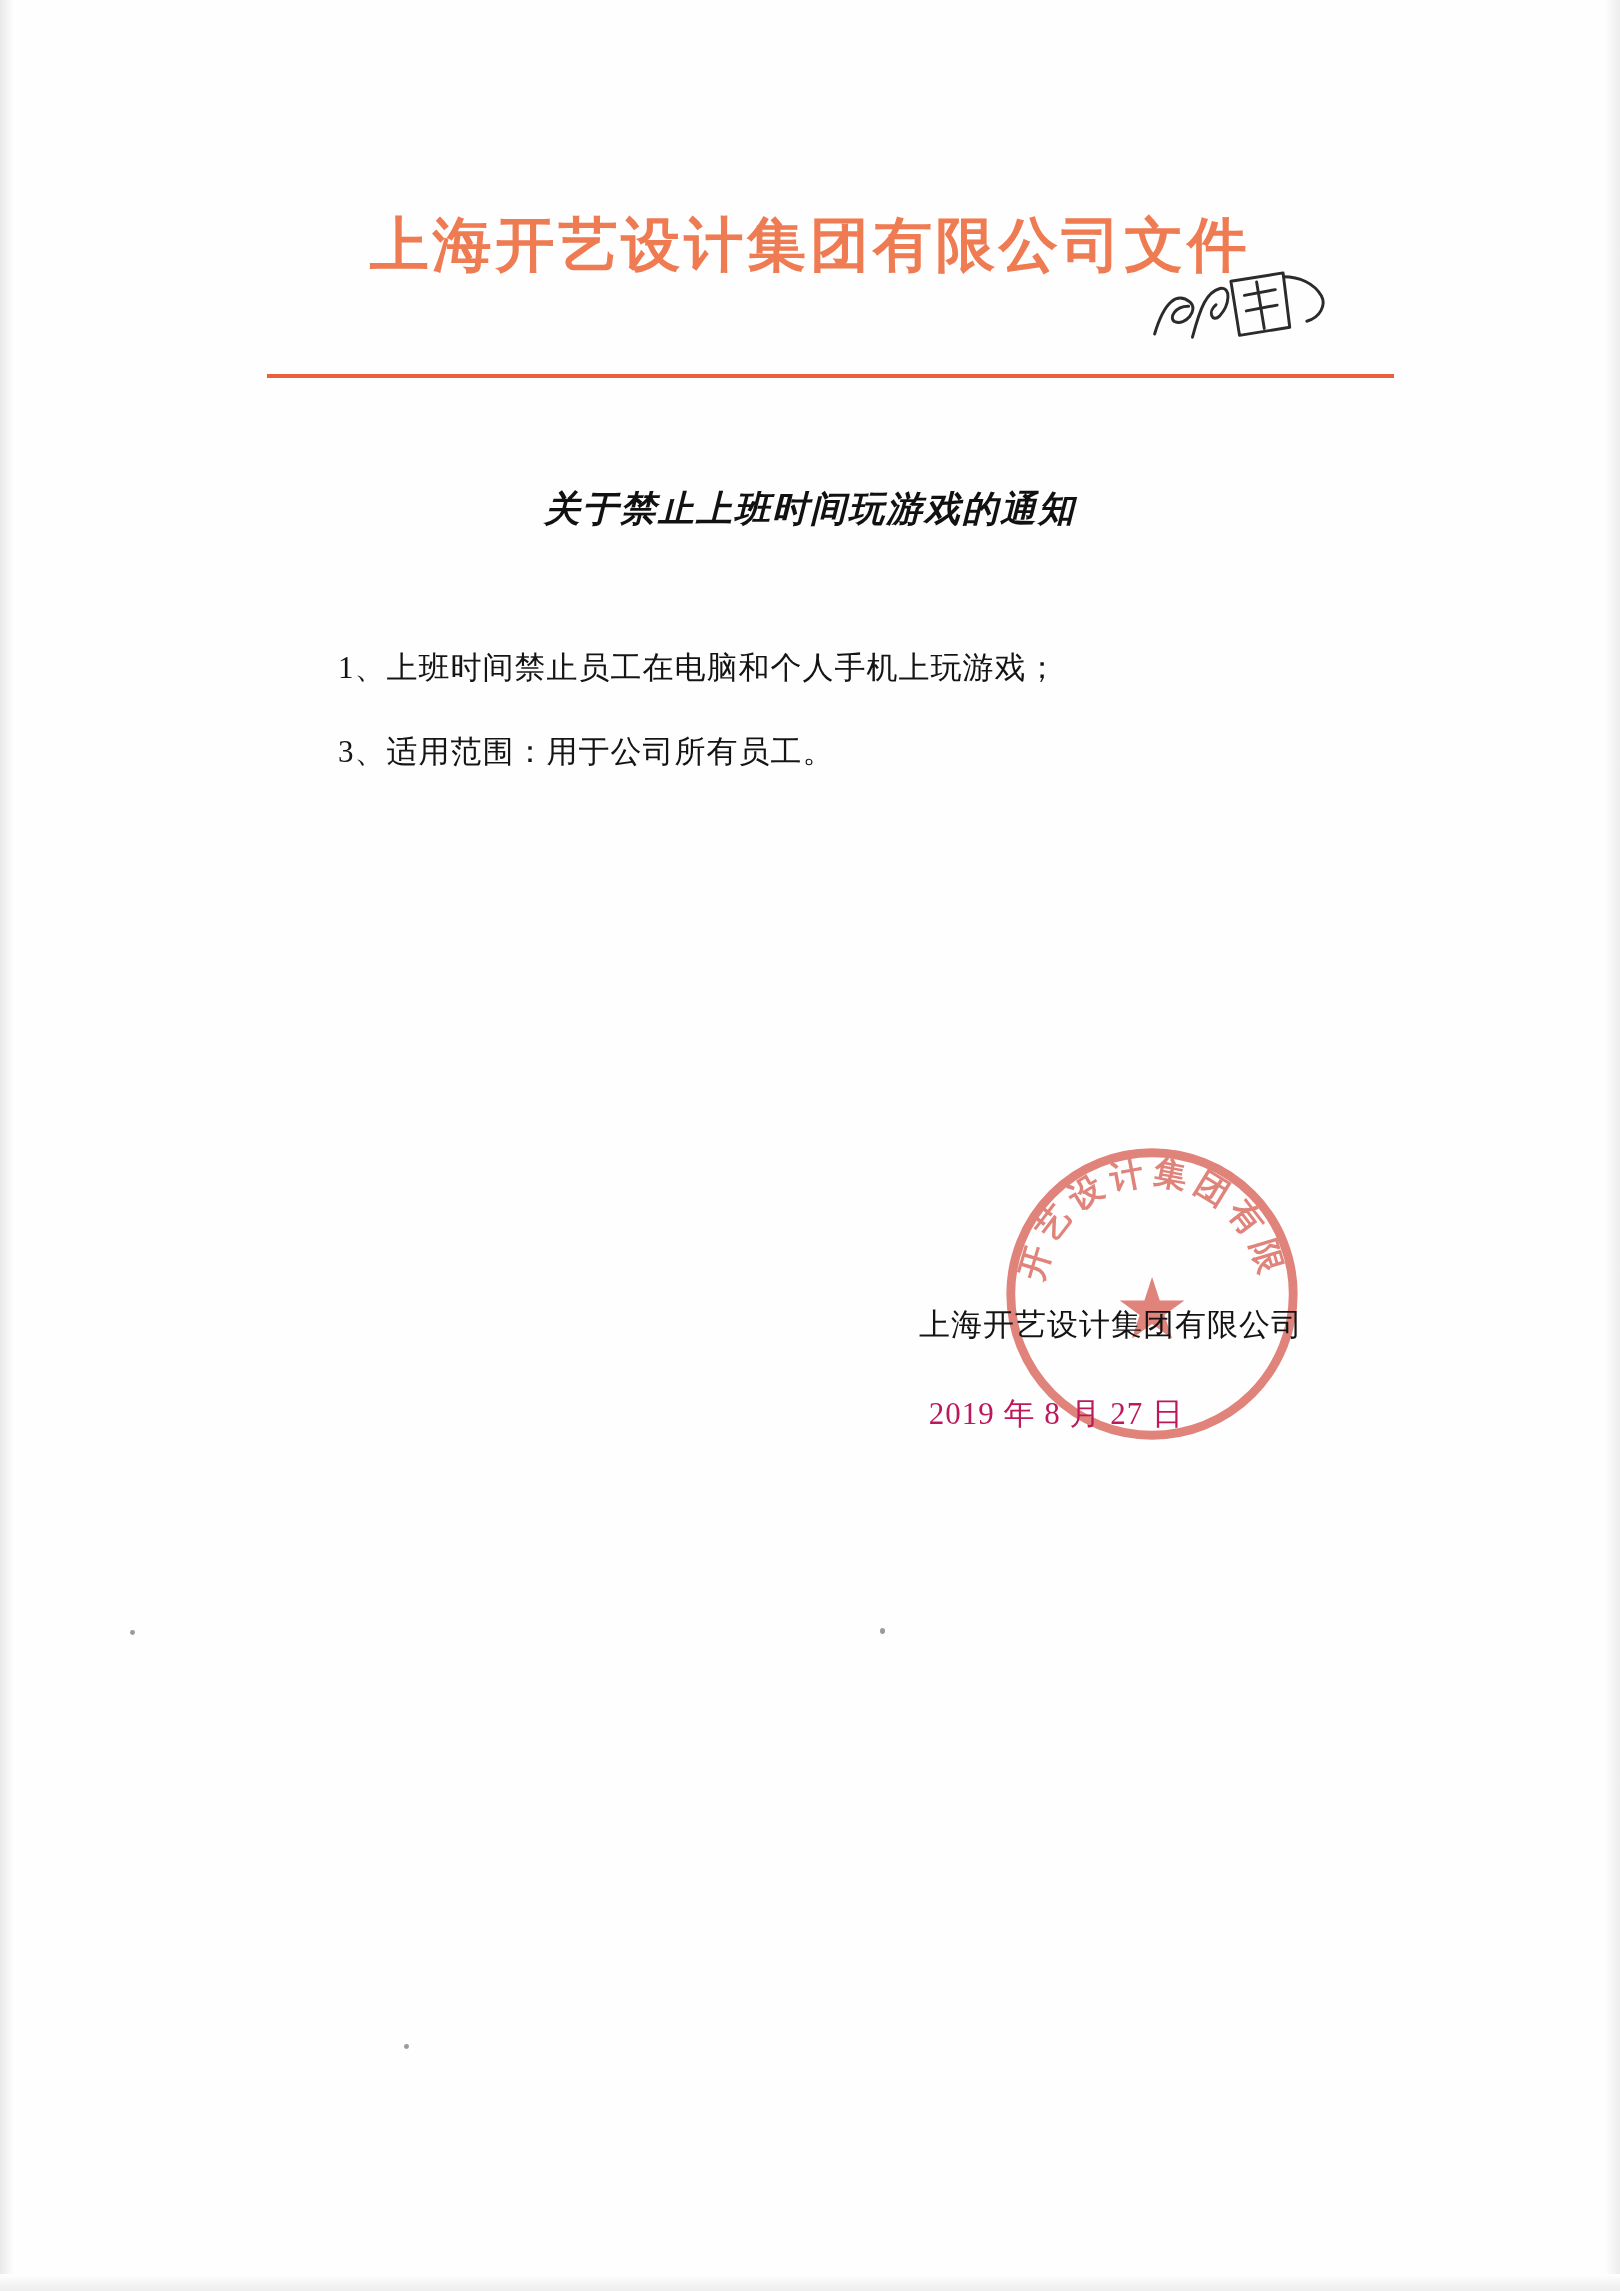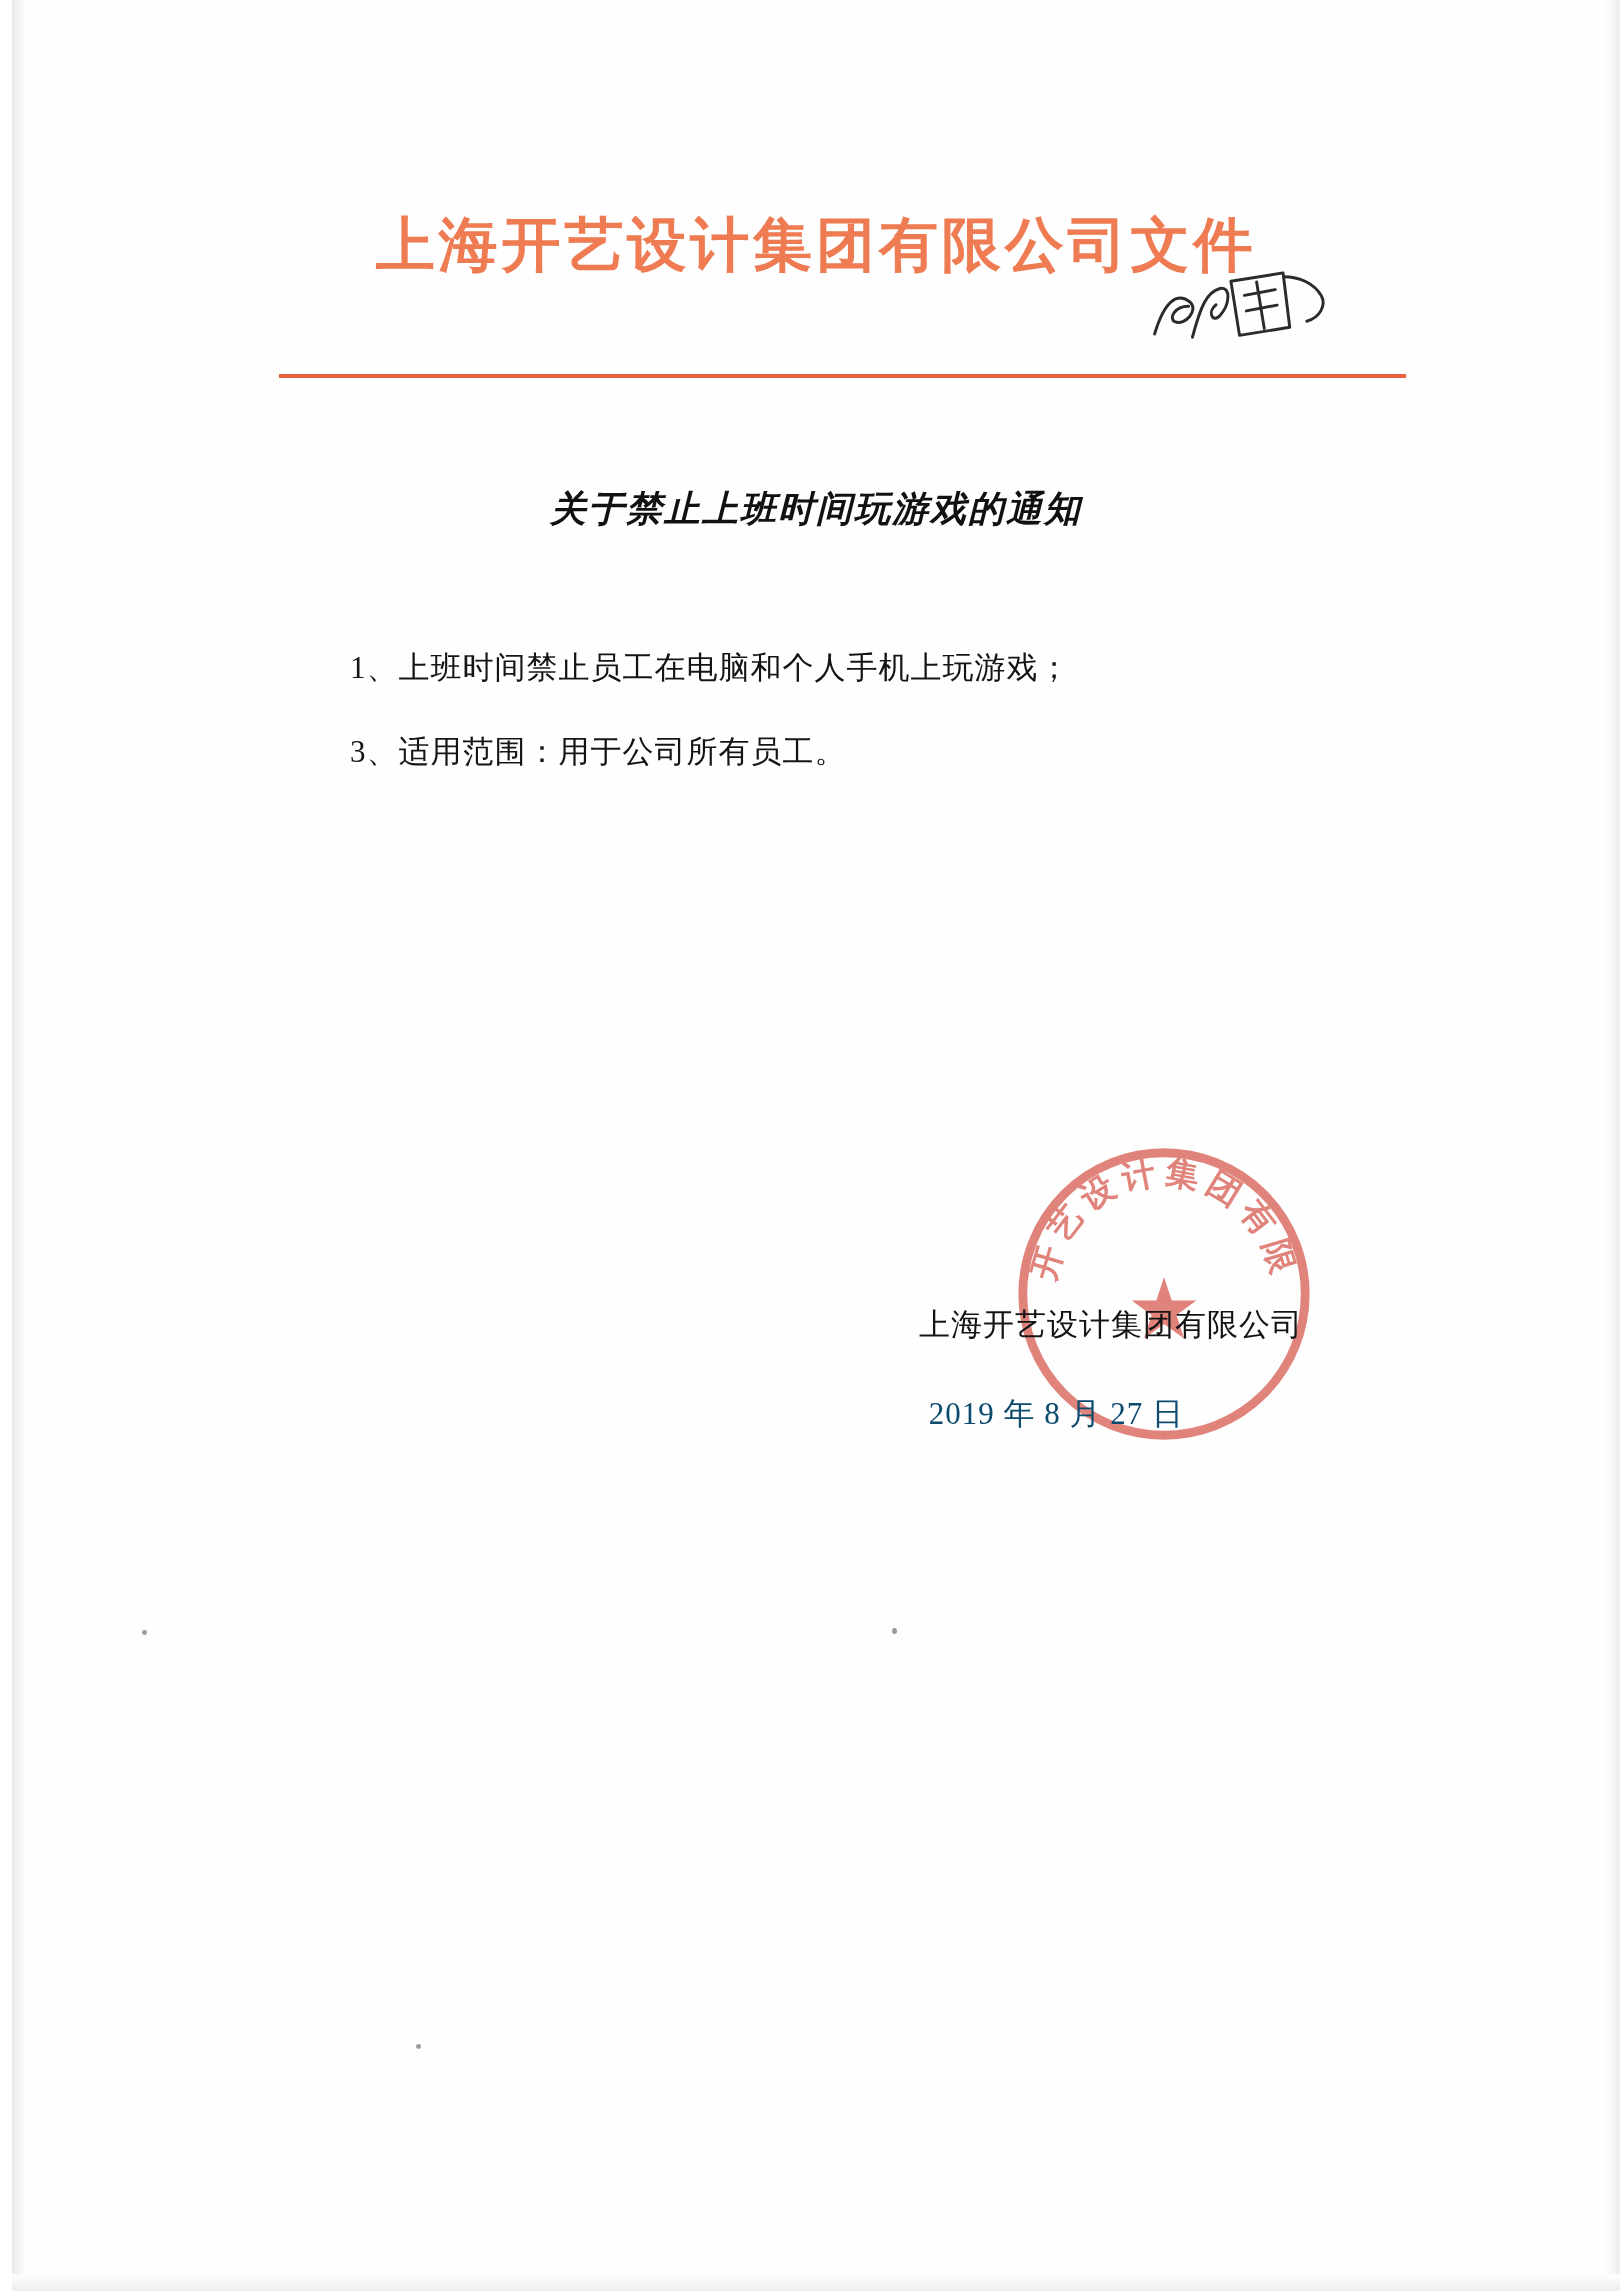--- a/index.html
+++ b/index.html
@@ -14,21 +14,20 @@
     font-family: "Liberation Serif", "DejaVu Serif", serif;
     color: #1a1a1a;
     overflow: hidden;
   }
 
   
   .page {
     position: absolute;
     inset: 0;
     background: #fefefe;
-    margin-left: 12px;
   }
   .scan-edge-left {
     position: absolute;
     left: 0; top: 0;
     width: 13.7px; height: 100%;
     background: linear-gradient(to right, #e9e9e9, #ffffff);
   }
   .scan-edge-right {
     position: absolute;
     right: 0; top: 0;
@@ -151,21 +150,21 @@
   .signoff-org {
     font-size: 31px;
     letter-spacing: 1px;
     color: #141414;
     margin-bottom: 47px;
     white-space: nowrap;
   }
   .signoff-date {
     font-size: 31px;
     letter-spacing: 1px;
-    color: #0c4a6e;
+    color: #be185d;
     white-space: nowrap;
     padding-left: 9.8px;
   }
 
   
   .seal {
     position: absolute;
     top: 1142px;
     left: 1000px;
     width: 304px;

